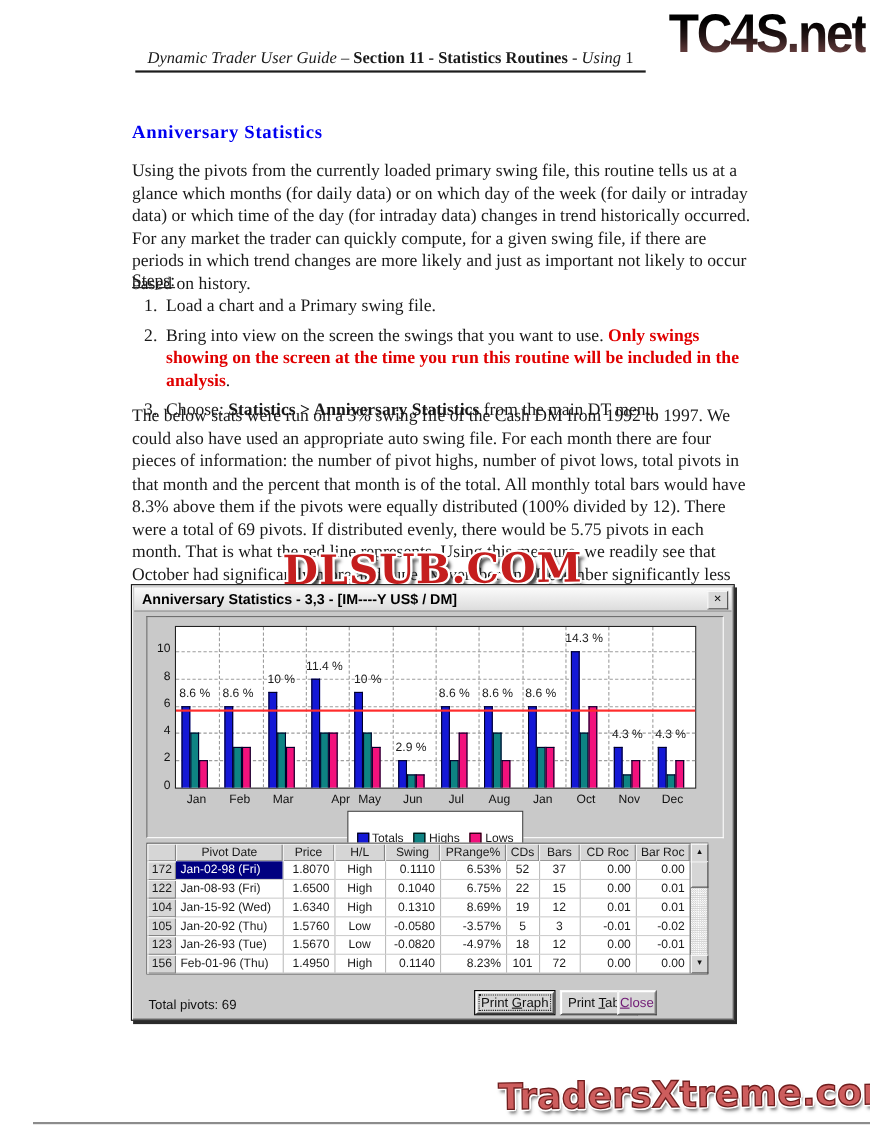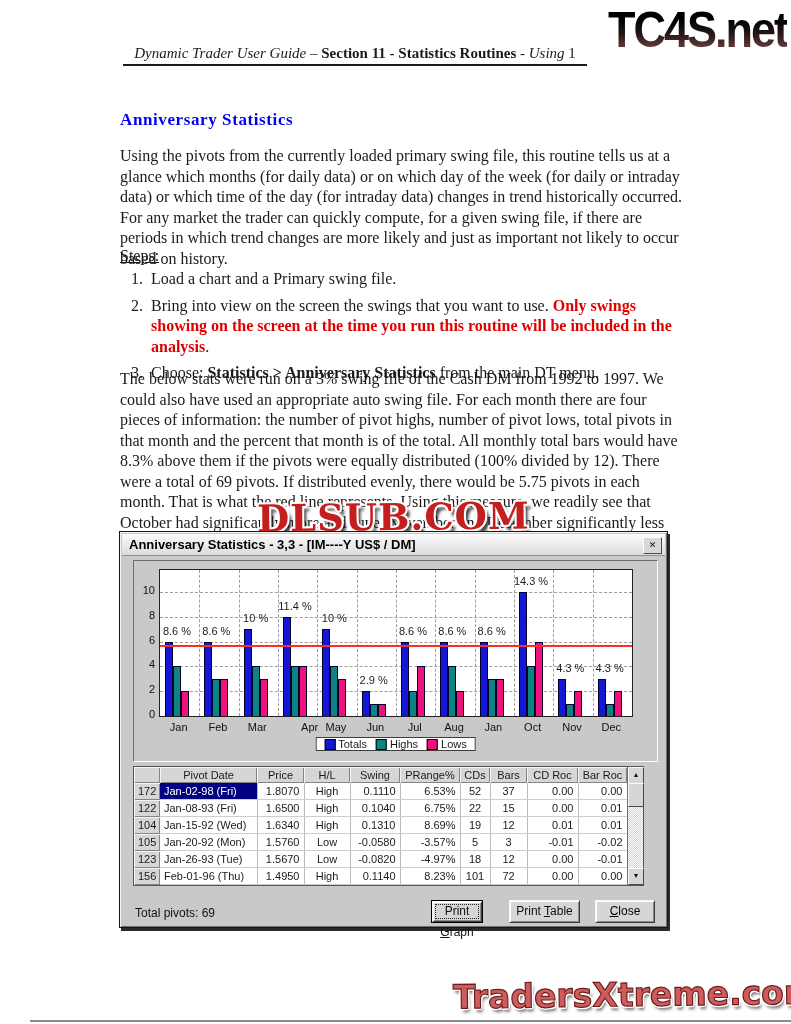--- a/index.html
+++ b/index.html
@@ -58,21 +58,21 @@
   .ytick{position:absolute;left:0;width:21px;text-align:right;font-size:11px;color:#111;}
   .hgrid{position:absolute;left:0;right:0;height:0;border-top:1px dashed #9d9d9d;}
   .vgrid{position:absolute;top:0;bottom:0;width:0;border-left:1px dashed #9d9d9d;}
   .refline{position:absolute;left:0;right:0;height:0;border-top:2px solid #ff2c2c;z-index:5;}
   .bar{position:absolute;bottom:0;width:8px;box-sizing:border-box;
     border:1px solid #00002a;border-bottom:none;z-index:3;}
   .pct{position:absolute;font-size:11px;color:#1c1c1c;white-space:nowrap;z-index:6;
     transform:translateX(-50%);}
   .month{position:absolute;top:160px;text-align:center;font-size:11px;color:#111;}
   .legend{position:absolute;top:176px;left:50%;transform:translateX(-50%);background:#fff;
-    border:1px solid #3d3d3d;padding:0 8px;display:flex;align-items:center;gap:9px;
+    border:1px solid #3d3d3d;padding:18px 8px;display:flex;align-items:center;gap:9px;
     font-size:11px;white-space:nowrap;}
   .leg-item{display:flex;align-items:center;}
   .leg-sw{width:9px;height:9px;border:1px solid #000;margin-right:3px;}
   
   .dtable{position:absolute;left:13px;top:234px;width:509px;background:#fff;
     border:1px solid #555;}
   table.grid{border-collapse:collapse;table-layout:fixed;width:493px;font-size:11px;}
   table.grid td,table.grid th{padding:0 4px;height:16px;overflow:hidden;white-space:nowrap;
     font-weight:normal;}
   .hcell{background:#d6d6d6;text-align:center;
@@ -95,23 +95,23 @@
   
   .status{position:absolute;left:15px;top:374px;font-size:12px;color:#111;}
   .w95btn{position:absolute;top:368px;height:23px;background:#d6d6d6;font-size:12px;
     color:#111;text-align:center;line-height:21px;box-sizing:border-box;
     border:1px solid;border-color:#f8f8f8 #3c3c3c #3c3c3c #f8f8f8;
     box-shadow:inset 1px 1px 0 #fff,inset -1px -1px 0 #8a8a8a;}
   .w95btn.default{border:1px solid #000;
     box-shadow:inset 1px 1px 0 #f8f8f8,inset -1px -1px 0 #3c3c3c,inset 2px 2px 0 #fff,inset -2px -2px 0 #8a8a8a;}
   .w95btn.default::after{content:"";position:absolute;left:3px;right:3px;top:3px;bottom:3px;
     border:1px dotted #222;}
-  #btn-print-graph{left:311px;width:52px;}
+  #btn-print-graph{left:311px;width:74px;}
   #btn-print-table{left:389px;width:71px;}
-  #btn-close{left:475px;width:60px;color:#000000;}
+  #btn-close{left:441px;width:36px;color:#701a75;}
   .w95btn u{text-underline-offset:1px;}
   
   .txlogo{position:absolute;left:453px;top:975px;font-family:"DejaVu Sans",sans-serif;
     font-weight:bold;font-size:33px;color:#cd5d5d;white-space:nowrap;transform:rotate(-.8deg);
     -webkit-text-stroke:1.2px #6e1d1d;
     text-shadow:-2px 0 0 #fff,2px 0 0 #fff,0 -2px 0 #fff,0 2px 0 #fff,
       -1.5px -1.5px 0 #fff,1.5px -1.5px 0 #fff,-1.5px 1.5px 0 #fff,1.5px 1.5px 0 #fff,
       2px 4px 3px rgba(70,70,70,.7);}
   .bottom-rule{position:absolute;left:30px;top:1020px;width:761px;border-top:2px solid #8c8c8c;}
 </style>
@@ -307,21 +307,21 @@
             <td class="ccell ac">High</td>
             <td class="ccell ar">0.1310</td>
             <td class="ccell ar">8.69%</td>
             <td class="ccell ac">19</td>
             <td class="ccell ac">12</td>
             <td class="ccell ar">0.01</td>
             <td class="ccell ar">0.01</td>
           </tr>
           <tr>
             <td class="hcell">105</td>
-            <td class="ccell al">Jan-20-92 (Mon)</td>
+            <td class="ccell al">Jan-20-92 (Thu)</td>
             <td class="ccell ar">1.5760</td>
             <td class="ccell ac">Low</td>
             <td class="ccell ar">-0.0580</td>
             <td class="ccell ar">-3.57%</td>
             <td class="ccell ac">5</td>
             <td class="ccell ac">3</td>
             <td class="ccell ar">-0.01</td>
             <td class="ccell ar">-0.02</td>
           </tr>
           <tr>

